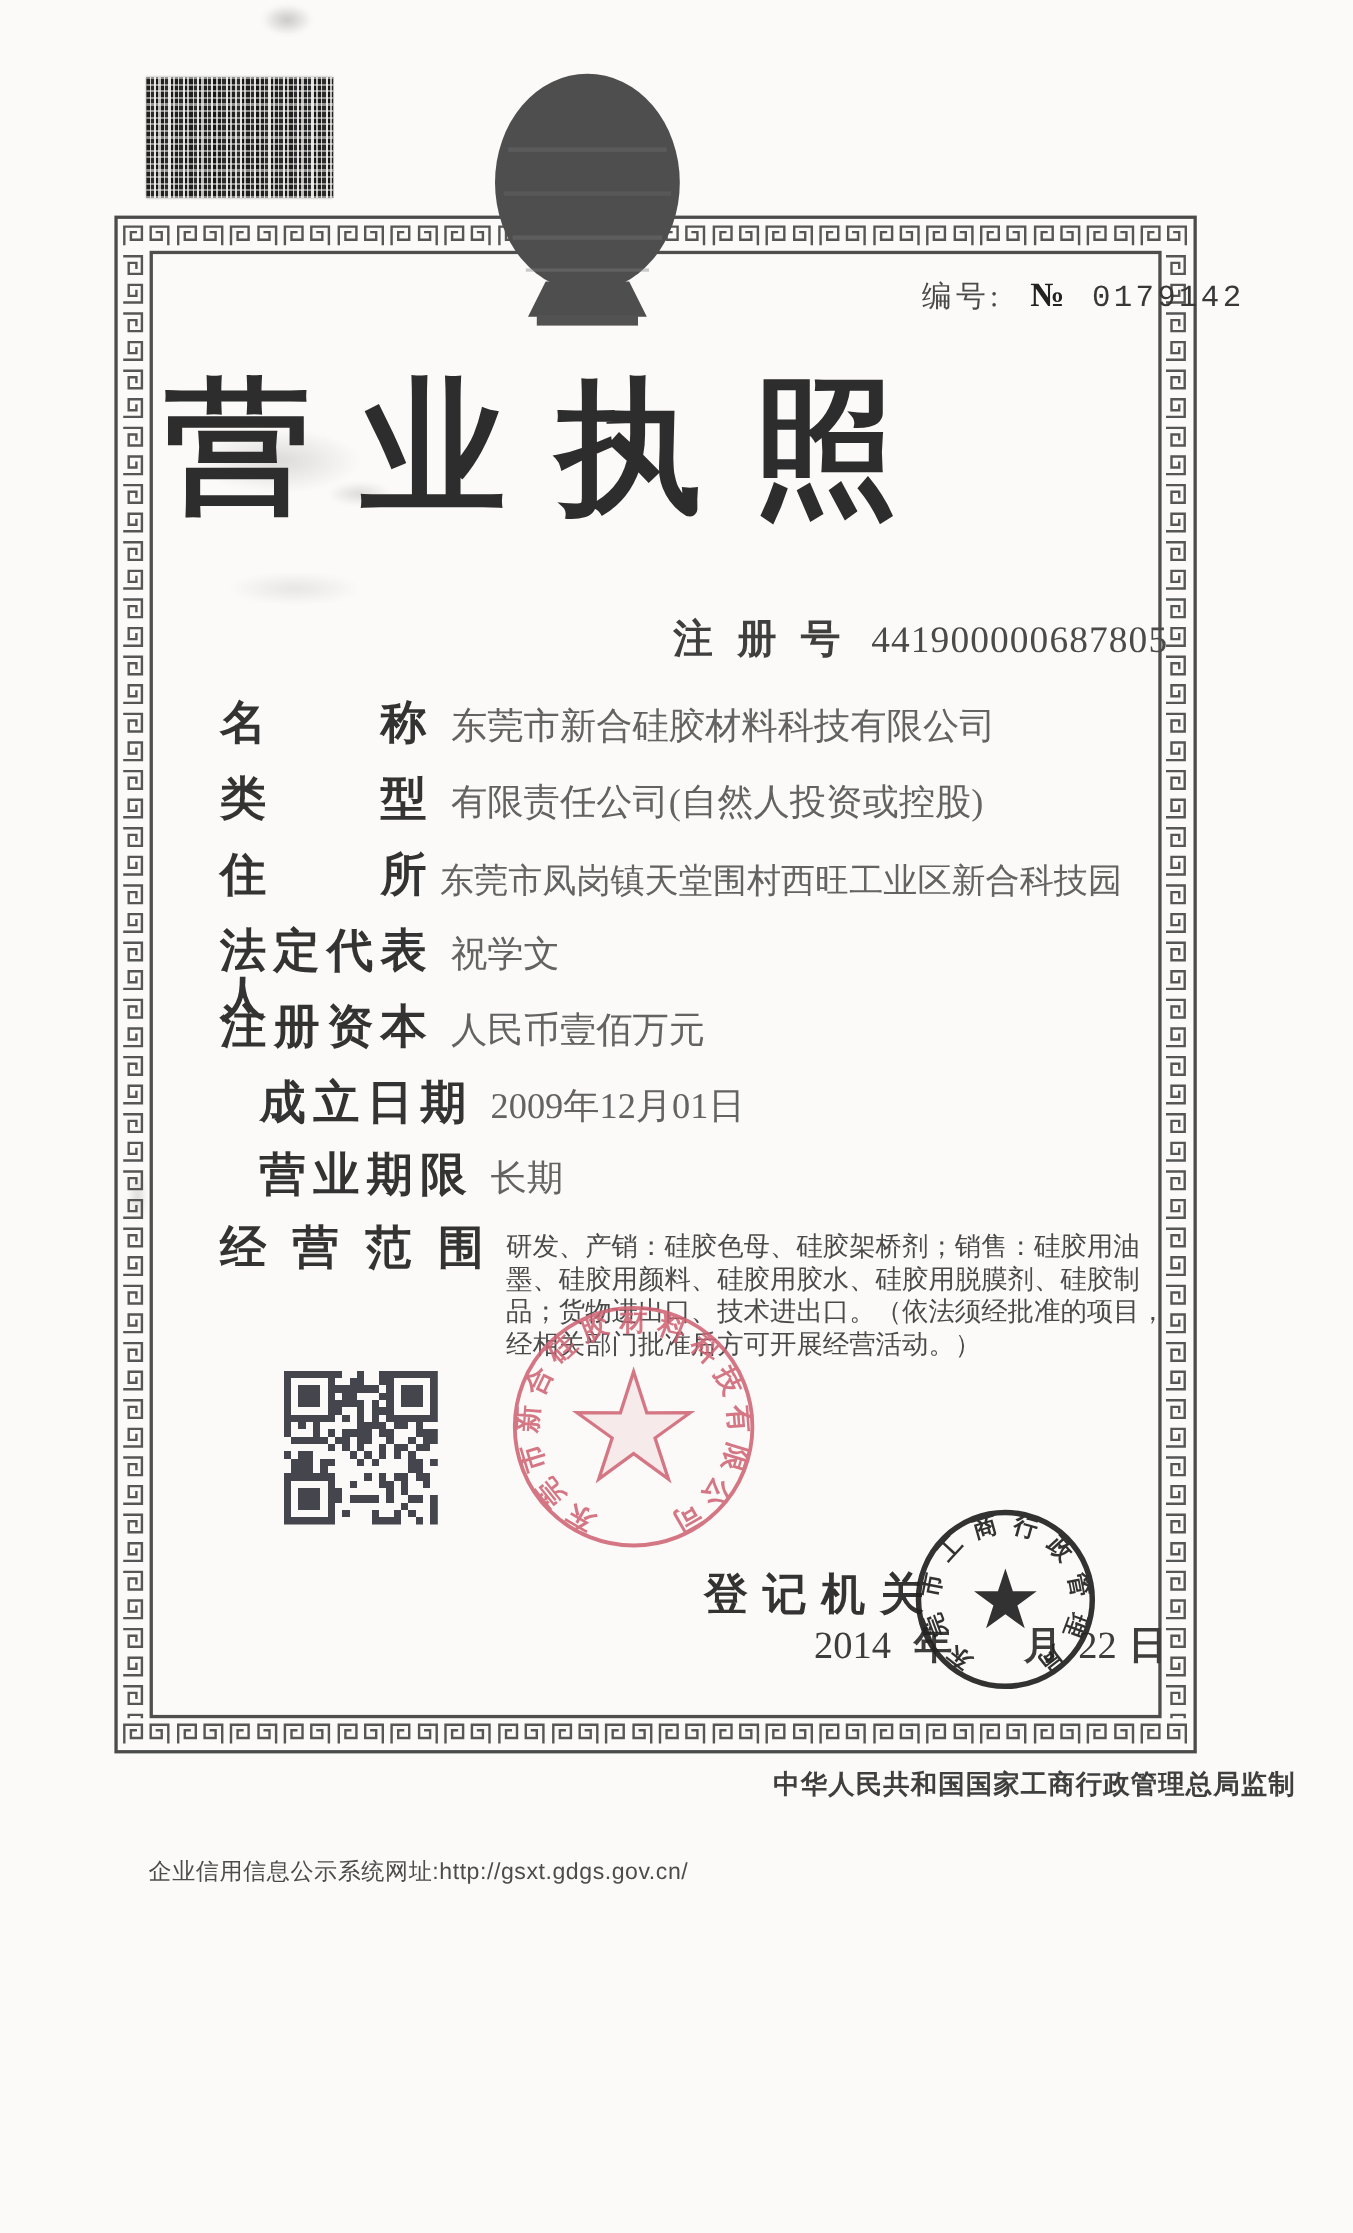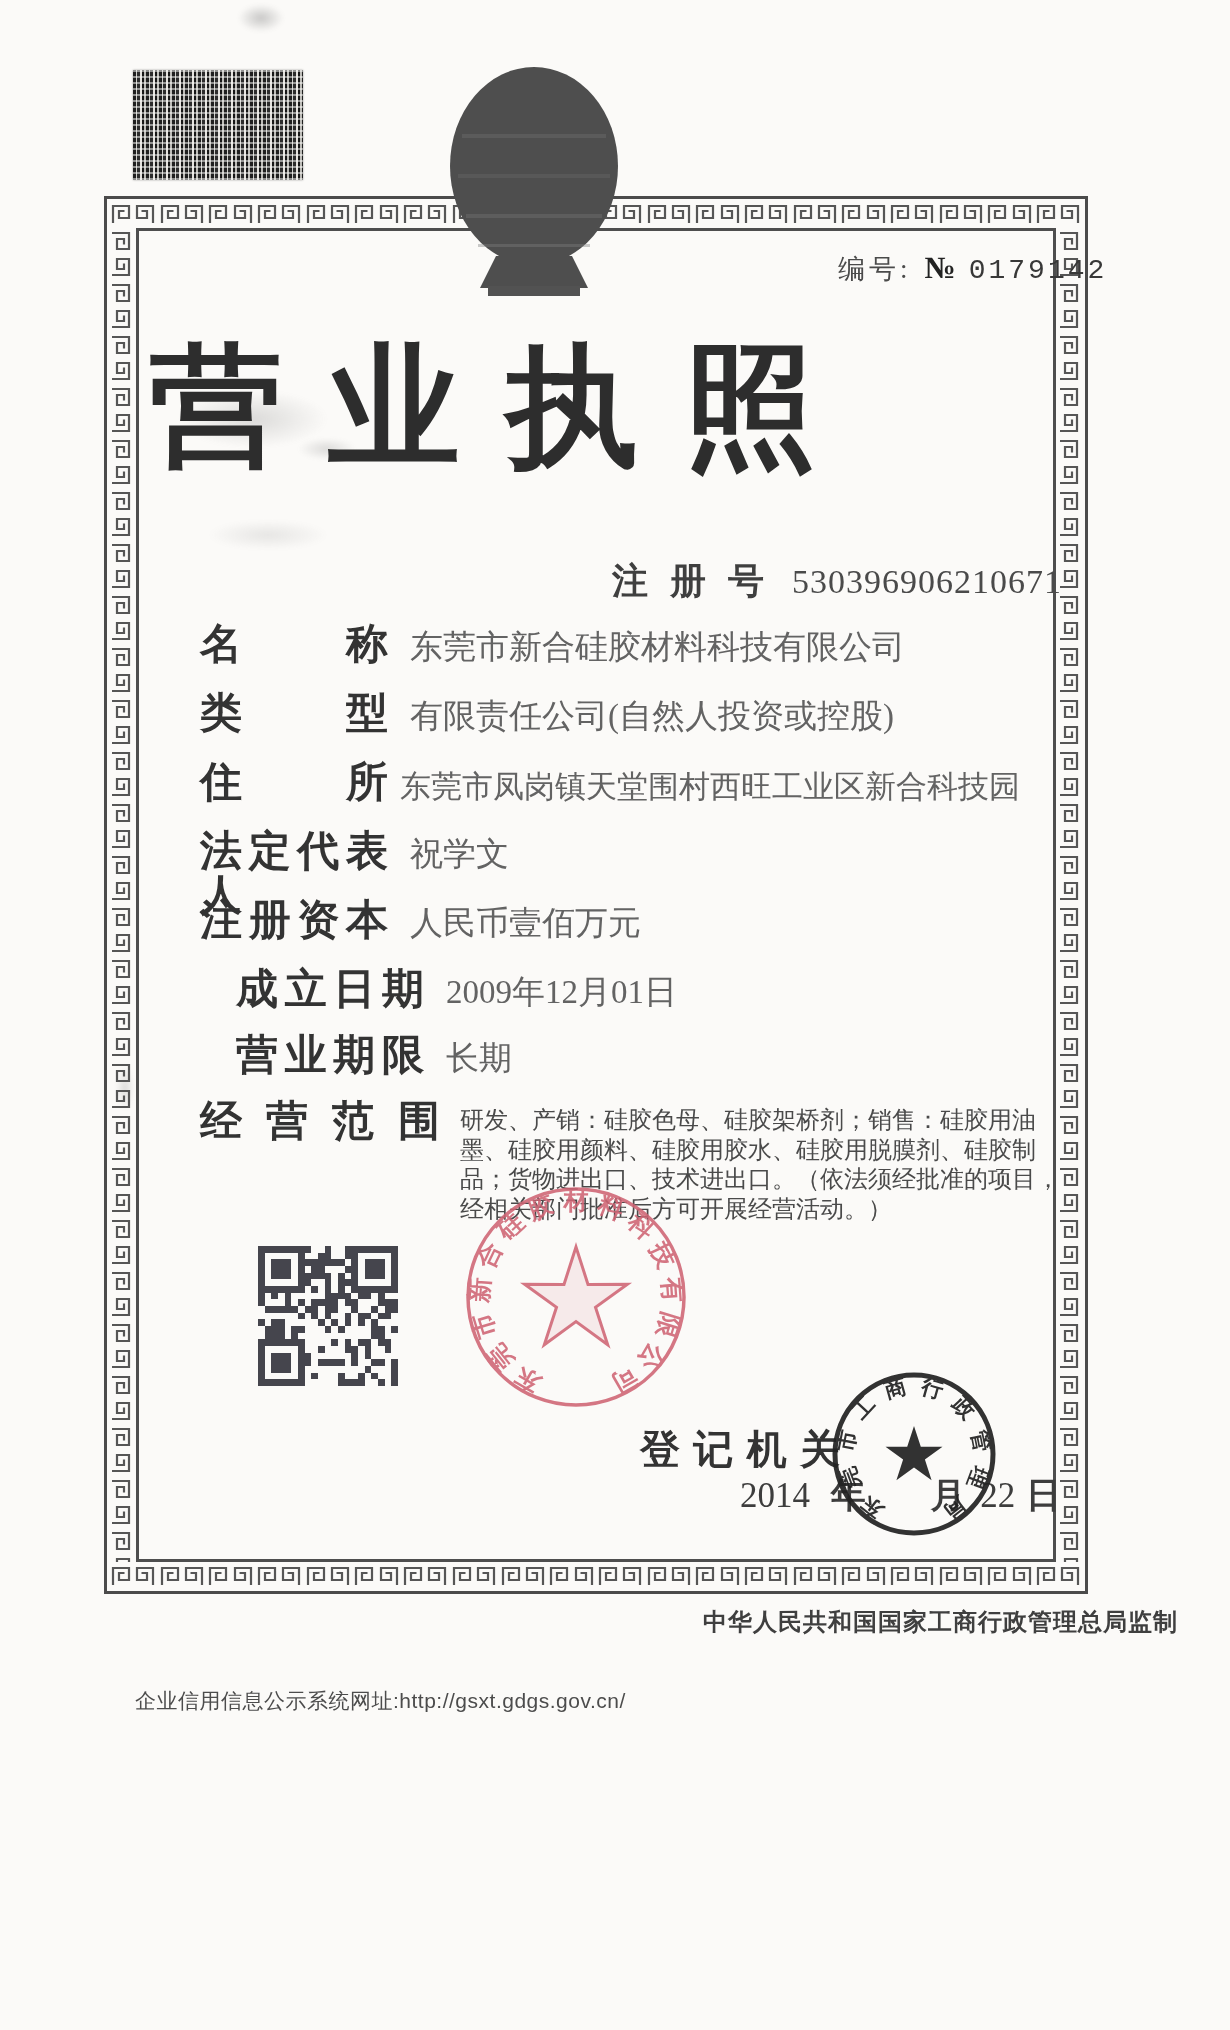--- a/index.html
+++ b/index.html
@@ -17,37 +17,37 @@
   .cell{flex:none;}
 
   
   .barcode{position:absolute;left:133px;top:70px;width:170px;height:110px;
     background:
       repeating-linear-gradient(0deg, rgba(250,250,248,.5) 0 2px, rgba(0,0,0,0) 2px 6px),
       repeating-linear-gradient(90deg, #1f1f1f 0 3px, #cfcfcb 3px 4px, #2c2c2c 4px 7px, #e4e2de 7px 9px, #161616 9px 11px, #bdbcb8 11px 13px);
     box-shadow:0 0 2px rgba(0,0,0,.35);}
   .emblem{position:absolute;left:448px;top:64px;width:172px;height:240px;z-index:3;}
 
-  .serial{position:absolute;left:838px;top:250px;display:flex;align-items:baseline;gap:13px;z-index:4;}
+  .serial{position:absolute;left:838px;top:250px;display:flex;align-items:baseline;gap:25px;z-index:4;}
   .serial-label{font-size:27px;color:#4a4a4a;letter-spacing:4px;}
   .serial-no-mark{font-size:31px;font-weight:bold;color:#222;}
   .serial-number{font-family:"Liberation Mono",monospace;font-size:28px;color:#383838;letter-spacing:3px;}
 
   
   .title{position:absolute;left:104px;top:336px;width:984px;text-align:left;
     font-family:"Liberation Sans",sans-serif;font-size:132px;font-weight:900;color:#2d2d2d;
     letter-spacing:46px;text-indent:46px;line-height:1.08;}
 
   
   .regno{position:absolute;left:612px;top:557px;display:flex;align-items:baseline;z-index:4;}
   .regno-label{font-size:36px;color:#3f3f3f;letter-spacing:22px;font-weight:600;}
   .regno-value{font-size:34px;color:#4a4a4a;margin-left:6px;letter-spacing:1px;}
 
   
-  .fields{position:absolute;left:200px;top:622px;width:880px;z-index:2;}
+  .fields{position:absolute;left:200px;top:636px;width:880px;z-index:2;}
   .field-row{display:flex;align-items:flex-start;height:69px;}
   .field-row:nth-child(6),.field-row:nth-child(7){height:66px;margin-left:36px;}
   .field-row.scope-row{height:auto;}
   .field-label{width:188px;font-size:42px;font-weight:700;color:#333;
     text-align:justify;text-align-last:justify;line-height:1.05;flex:none;}
   .field-label.scope-label{width:240px;}
   .field-value{margin-left:22px;padding-top:6px;font-size:33px;color:#636363;line-height:1.2;white-space:nowrap;}
   .field-value.long-value{font-size:31px;margin-left:12px;padding-top:8px;}
   .field-value.scope-value{width:614px;margin-left:20px;padding-top:7px;font-size:24px;line-height:29.5px;
     color:#4a4a4a;font-weight:500;white-space:normal;}
@@ -671,21 +671,21 @@
           <path d="M4 22 L4 5 L20 5 L20 17 L10 17 L10 10 L15.5 10" fill="none" stroke="#565656" stroke-width="2.2" transform="translate(24,0) scale(-1,1)"></path>
         </svg>
       </div>
     <div class="frame-inner"></div>
   </div>
 
   <div class="title">营业执照</div>
 
   <div class="regno">
     <span class="regno-label">注册号</span>
-    <span class="regno-value">530396906210671</span>
+    <span class="regno-value">441900000687805</span>
   </div>
 
   <div class="fields">
       <div class="field-row">
         <div class="field-label">名称</div>
         <div class="field-value">东莞市新合硅胶材料科技有限公司</div>
       </div>
       <div class="field-row">
         <div class="field-label">类型</div>
         <div class="field-value">有限责任公司(自然人投资或控股)</div>

